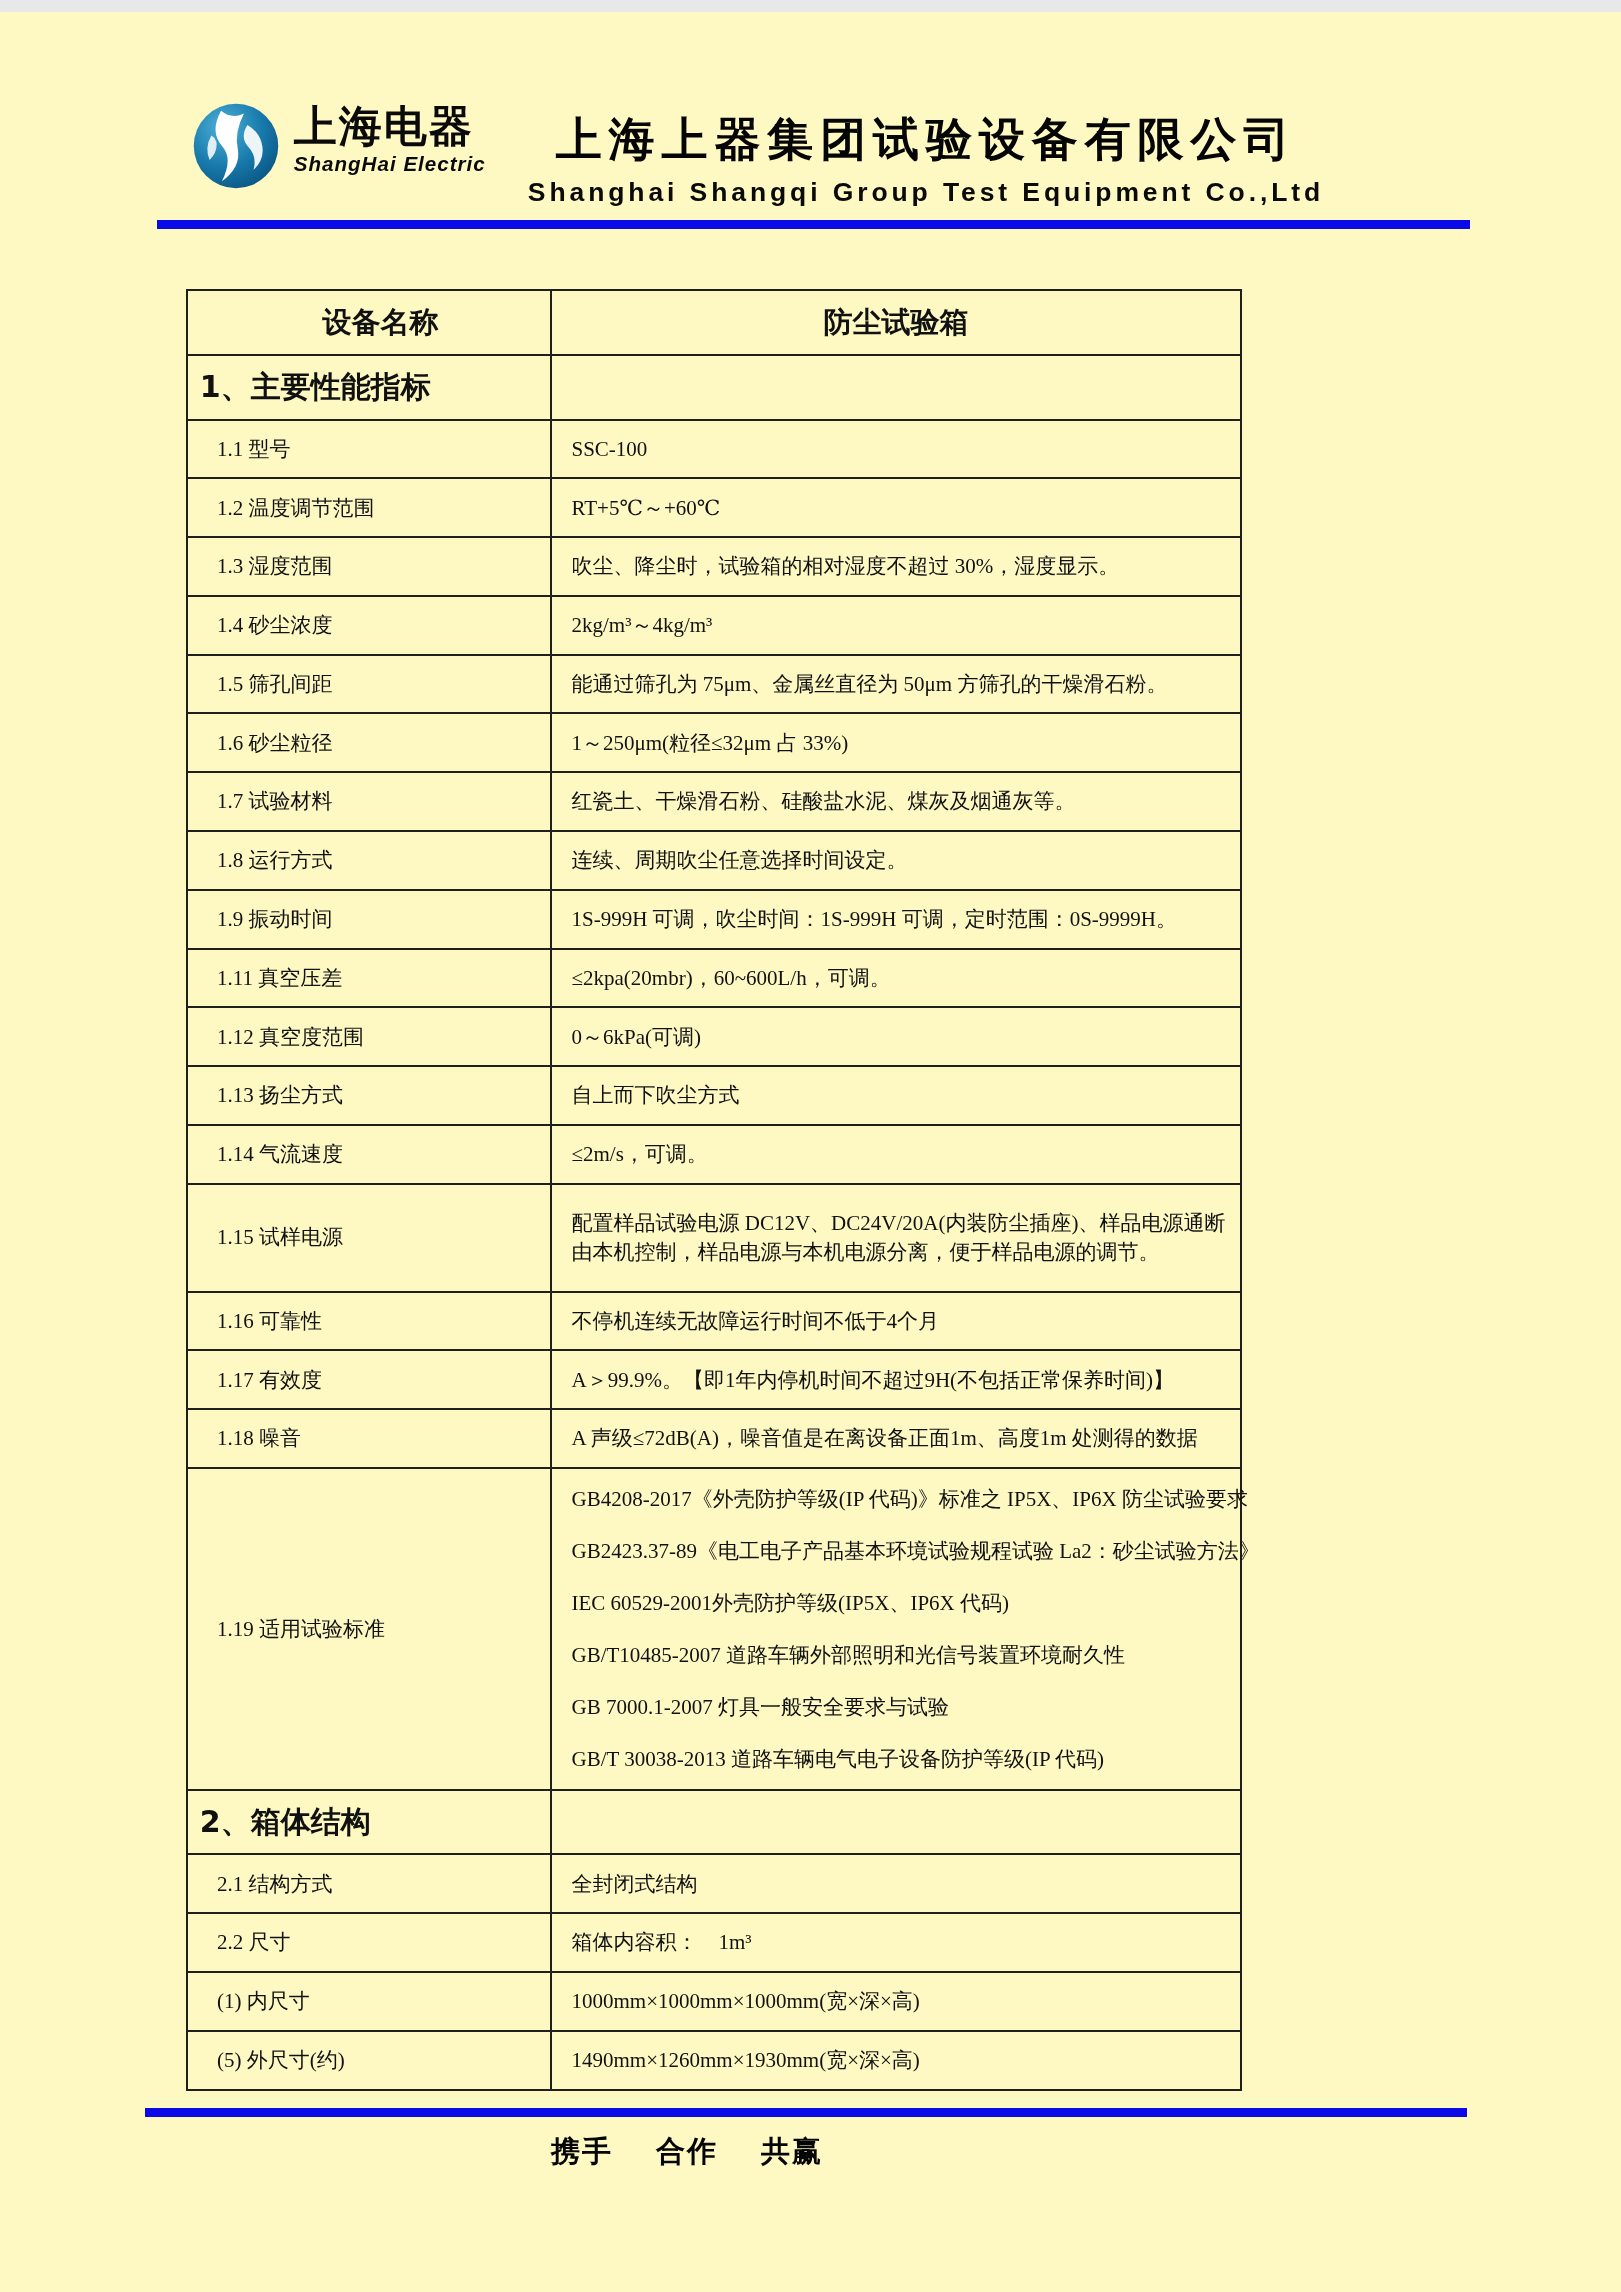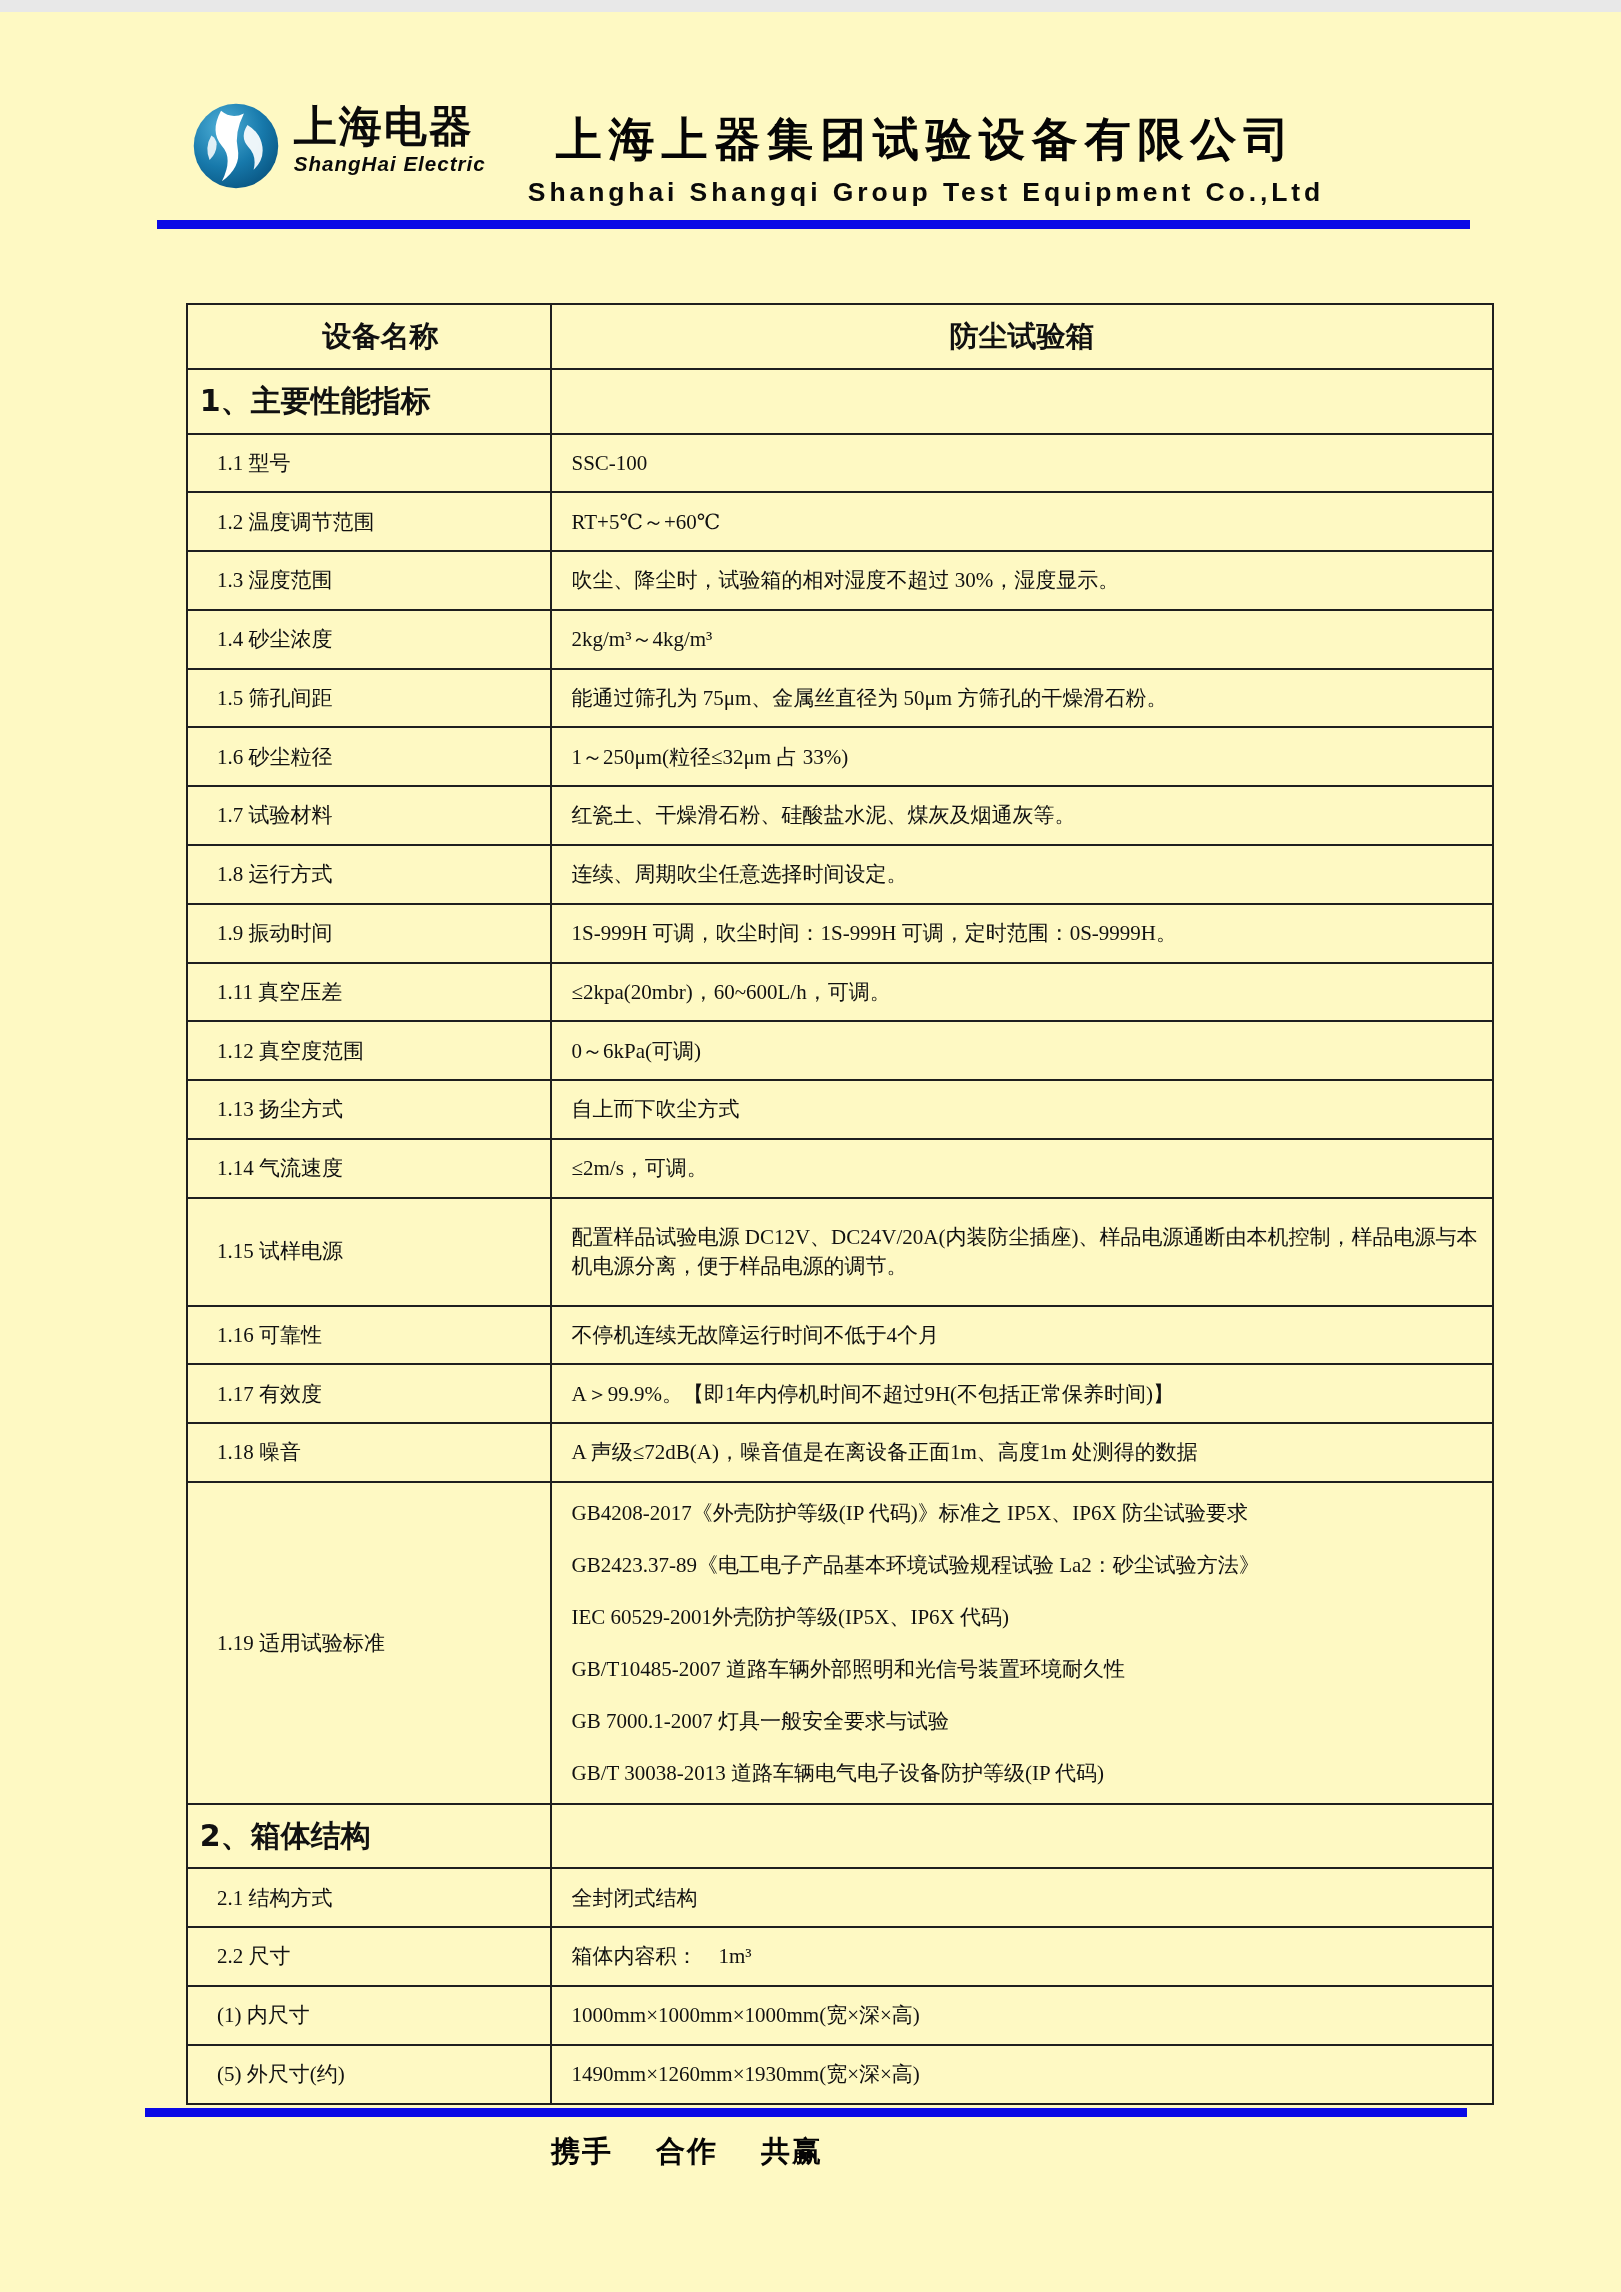--- a/index.html
+++ b/index.html
@@ -31,21 +31,21 @@
   }
   .company-en{
     font-size:26.5px;font-weight:bold;letter-spacing:3.9px;margin-top:12.7px;
     font-family:"Liberation Sans","DejaVu Sans",sans-serif;color:#0a0a0a;
   }
   .rule{position:absolute;height:8.8px;background:#0a0ae6;}
   .rule.top{left:157px;top:208px;width:1313px;}
   .rule.bottom{left:145px;top:2096px;width:1322px;}
   
   .spec{
-    position:absolute;left:186px;top:291px;width:1308px;
+    position:absolute;left:186px;top:277px;width:1056px;
     border-collapse:collapse;table-layout:fixed;
   }
   .spec td{
     border:2px solid #1f1f1f;
     border-top-width:2.9px;border-bottom-width:2.9px;
     vertical-align:middle;
     font-size:21px;line-height:1.35;
     padding:3.9px 11.8px 3.9px 19.6px;
     word-break:break-all;
   }

